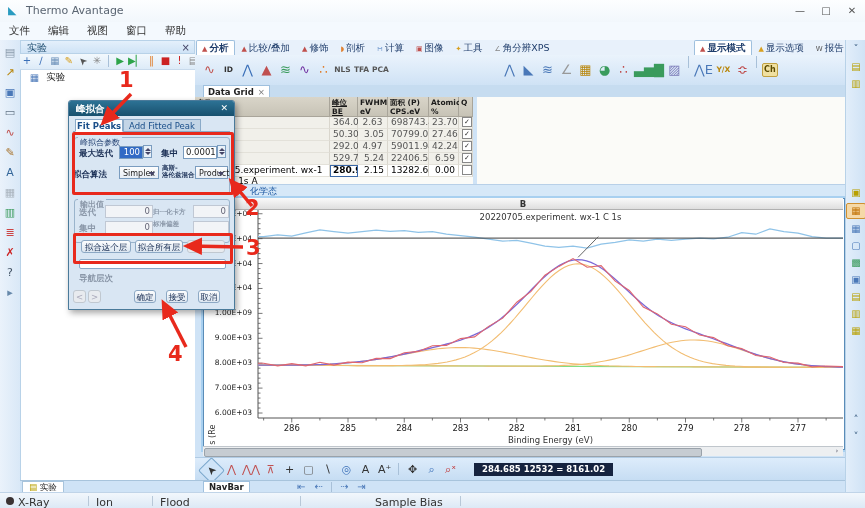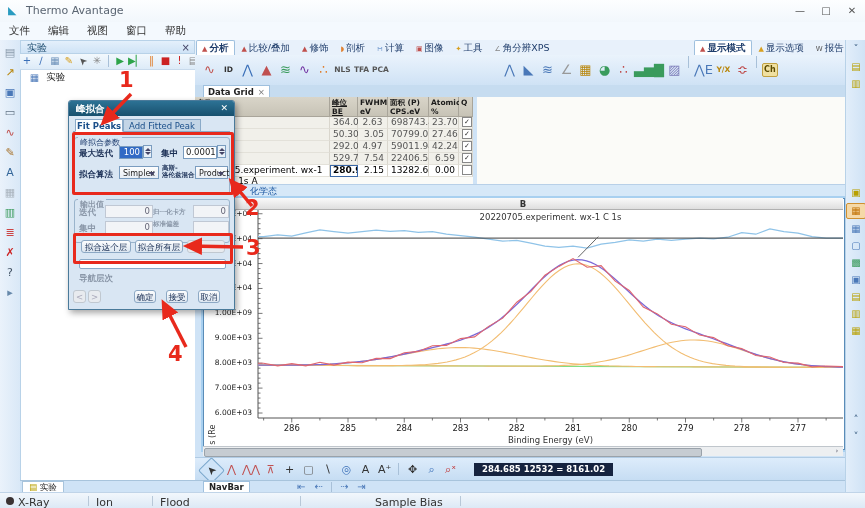--- a/index.html
+++ b/index.html
@@ -201,21 +201,21 @@
         <span class="gc" style="width: 135px; background: rgb(241, 240, 234); color: rgb(85, 85, 85); text-align: left; padding-left: 34px;"></span>
         <span class="gc" style="width: 28px; background: rgb(241, 240, 234); color: rgb(85, 85, 85);">292.06</span>
         <span class="gc" style="width: 30px; background: rgb(241, 240, 234); color: rgb(85, 85, 85); text-align: center;">4.97</span>
         <span class="gc" style="width: 41px; background: rgb(241, 240, 234); color: rgb(85, 85, 85);">59011.94</span>
         <span class="gc" style="width: 30px; background: rgb(241, 240, 234); color: rgb(85, 85, 85);">42.24</span>
         <span class="gc" style="width: 14px; background: rgb(241, 240, 234); text-align: center;"><span style="display: inline-block; width: 8px; height: 8px; border: 1px solid rgb(136, 136, 136); background: rgb(255, 255, 255); font-size: 7px; line-height: 8px; vertical-align: 1px; color: rgb(51, 51, 51);">✓</span></span>
       </div>
       <div class="grow">
         <span class="gc" style="width: 135px; background: rgb(241, 240, 234); color: rgb(85, 85, 85); text-align: left; padding-left: 34px;"></span>
         <span class="gc" style="width: 28px; background: rgb(241, 240, 234); color: rgb(85, 85, 85);">529.76</span>
-        <span class="gc" style="width: 30px; background: rgb(241, 240, 234); color: rgb(85, 85, 85);">7.54</span>
+        <span class="gc" style="width: 30px; background: rgb(241, 240, 234); color: rgb(85, 85, 85);">5.24</span>
         <span class="gc" style="width: 41px; background: rgb(241, 240, 234); color: rgb(85, 85, 85);">22406.58</span>
         <span class="gc" style="width: 30px; background: rgb(241, 240, 234); color: rgb(85, 85, 85);">6.59</span>
         <span class="gc" style="width: 14px; background: rgb(241, 240, 234); text-align: center;"><span style="display: inline-block; width: 8px; height: 8px; border: 1px solid rgb(136, 136, 136); background: rgb(255, 255, 255); font-size: 7px; line-height: 8px; vertical-align: 1px; color: rgb(51, 51, 51);">✓</span></span>
       </div>
       <div class="grow">
         <span class="gc" style="width: 135px; background: rgb(255, 255, 255); color: rgb(0, 0, 0); text-align: left; padding-left: 34px;">05.experiment. wx-1 C 1s A</span>
         <span class="gc" style="width: 28px; background: rgb(255, 255, 255); color: rgb(0, 0, 0); outline: rgb(58, 104, 168) solid 1px; outline-offset: -1px; font-weight: bold;">280.91</span>
         <span class="gc" style="width: 30px; background: rgb(255, 255, 255); color: rgb(0, 0, 0);">2.15</span>
         <span class="gc" style="width: 41px; background: rgb(255, 255, 255); color: rgb(0, 0, 0);">13282.65</span>
         <span class="gc" style="width: 30px; background: rgb(255, 255, 255); color: rgb(0, 0, 0);">0.00</span>
@@ -390,21 +390,21 @@
   <span class="spin" style="left:74px;top:44px">
       <i class="up"></i>
       <i class="dn"></i>
     </span>
   <span class="dlbl" style="left:92px;top:47px">集中</span>
   <span class="dfield" style="left:114px;top:45px;width:28px">0.0001</span>
   <span class="spin" style="left:148px;top:44px">
       <i class="up"></i>
       <i class="dn"></i>
     </span>
-  <span class="dlbl" style="left:10px;top:68px">拟合算法</span>
+  <span class="dlbl" style="left:4px;top:68px">拟合算法</span>
   <span class="dd" style="left:50px;top:65px;width:40px">Simplex</span>
   <span class="dlbl small" style="left:93px;top:64px">高斯-
 洛伦兹混合</span>
   <span class="dd" style="left:126px;top:65px;width:33px">Product</span>
 
   <div class="grp" style="left:5px;top:98px;width:154px;height:42px"></div>
   <span class="grplbl dis" style="left:9px;top:94px">输出值</span>
   <span class="dlbl dis" style="left:10px;top:106px">迭代</span>
   <span class="dfield dis" style="left:36px;top:104px;width:42px">0</span>
   <span class="dlbl dis small" style="left:84px;top:108px">归一化卡方</span>

